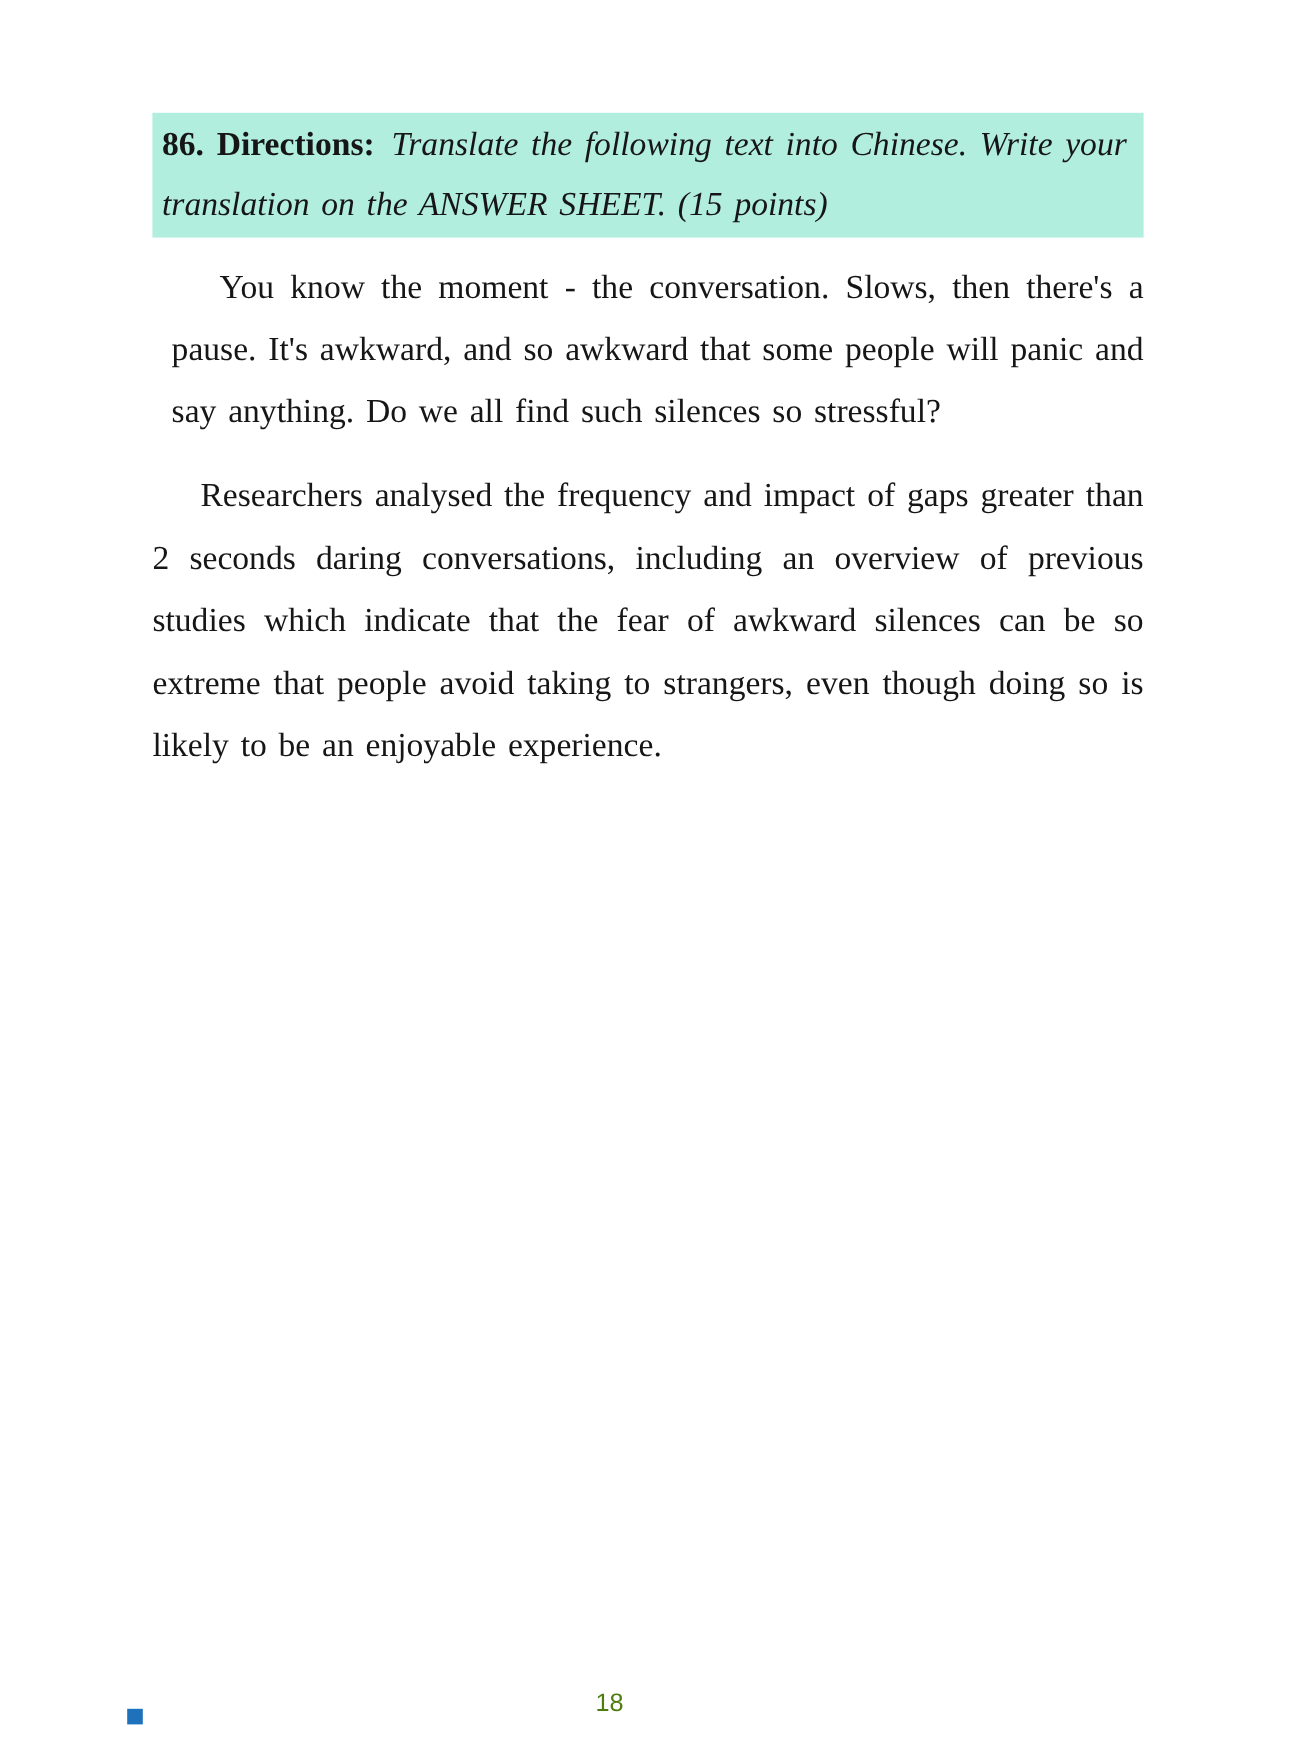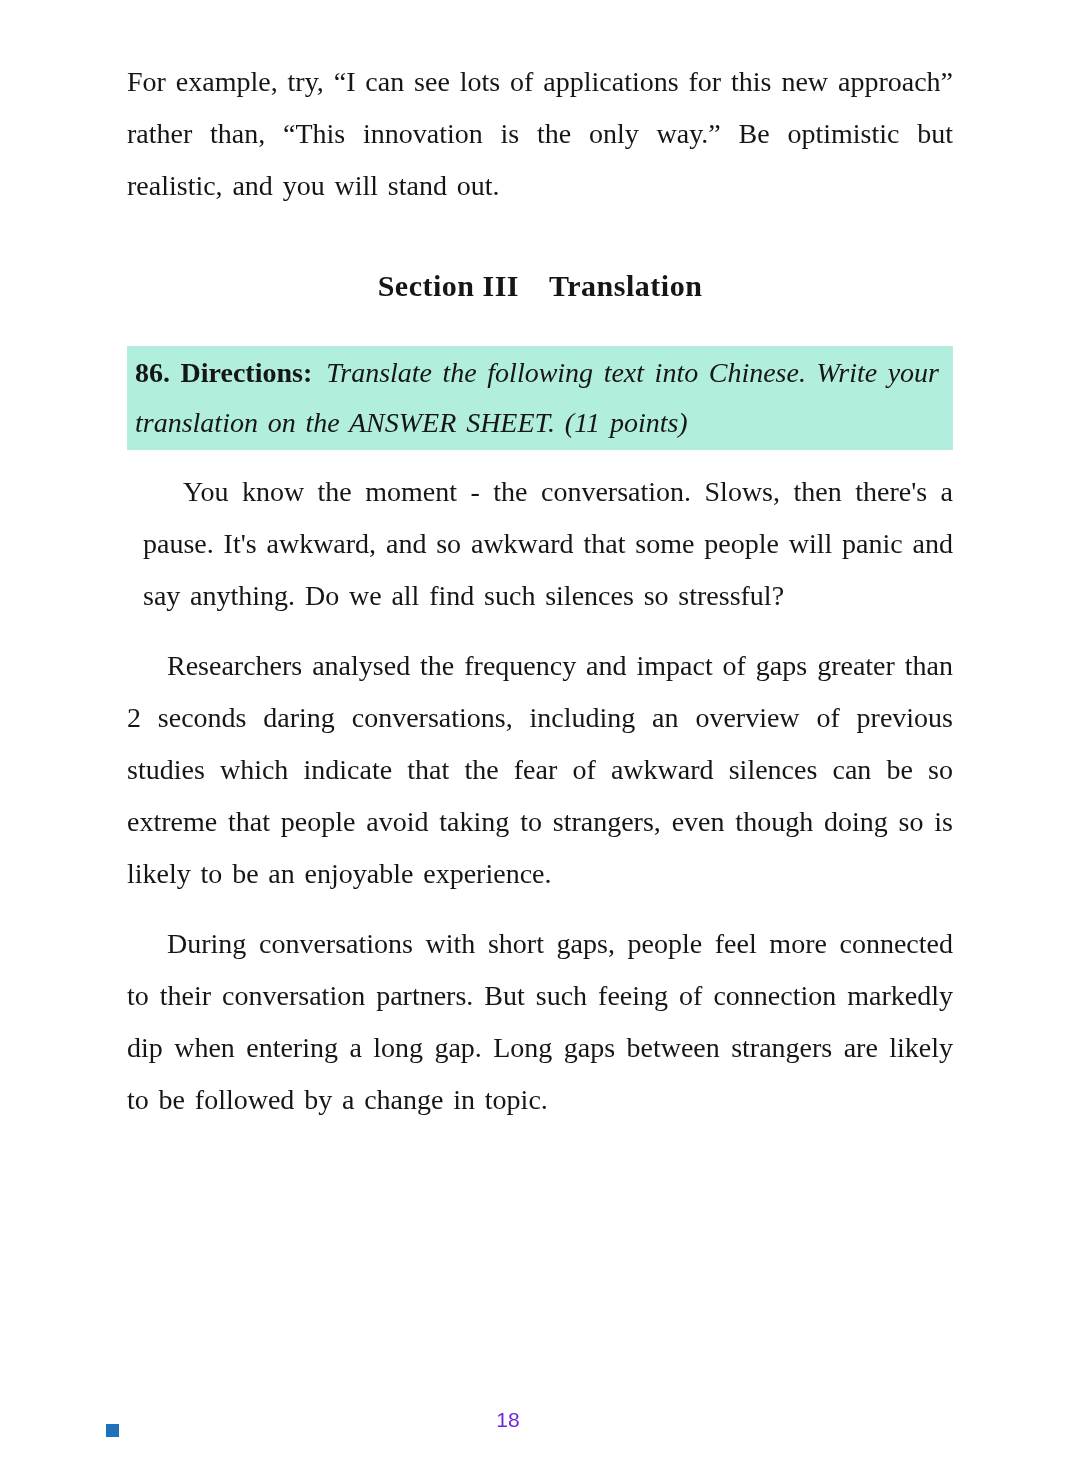--- a/index.html
+++ b/index.html
@@ -79,39 +79,36 @@
     height: 13px;
   }
   .page-number {
     position: absolute;
     left: 0;
     top: 1408px;
     width: 1016px; 
     text-align: center;
     font-family: "Liberation Sans", sans-serif;
     font-size: 21px;
-    color: #6d28d9;
+    color: #4d7c0f;
   }
 </style>
 </head>
 <body>
 
 <div class="page">
   <div class="content">
 
-    <p class="para intro">For example, try, “I can see lots of applications for this new approach” rather than, “This innovation is the only way.” Be optimistic but realistic, and you will stand out.</p>
 
-    <h2 class="heading"><span>Section III</span><span class="hgap"></span><span>Translation</span></h2>
 
-    <div class="directions" style="background-color: rgb(178, 238, 221);"><span class="dir-prefix">86. Directions:</span><span class="dir-italic">Translate the following text into Chinese. Write your translation on </span><span class="dir-bold-italic">the ANSWER SHEET</span><span class="dir-italic">. (11 points)</span></div>
+    <div class="directions" style="background-color: rgb(178, 238, 221);"><span class="dir-prefix">86. Directions:</span><span class="dir-italic">Translate the following text into Chinese. Write your translation on </span><span class="dir-bold-italic">the ANSWER SHEET</span><span class="dir-italic">. (15 points)</span></div>
 
     <p class="para body-para first">You know the moment - the conversation. Slows, then there's a pause. It's awkward, and so awkward that some people will panic and say anything. Do we all find such silences so stressful?</p>
 
     <p class="para body-para">Researchers analysed the frequency and impact of gaps greater than 2 seconds daring conversations, including an overview of previous studies which indicate that the fear of awkward silences can be so extreme that people avoid taking to strangers, even though doing so is likely to be an enjoyable experience.</p>
 
-    <p class="para body-para">During conversations with short gaps, people feel more connected to their conversation partners. But such feeing of connection markedly dip when entering a long gap. Long gaps between strangers are likely to be followed by a change in topic.</p>
 
 
   </div>
 
   <span class="footer-marker" style="background-color: rgb(30, 114, 188);"></span>
   <div class="page-number">18</div>
 </div>
 
 </body></html>

